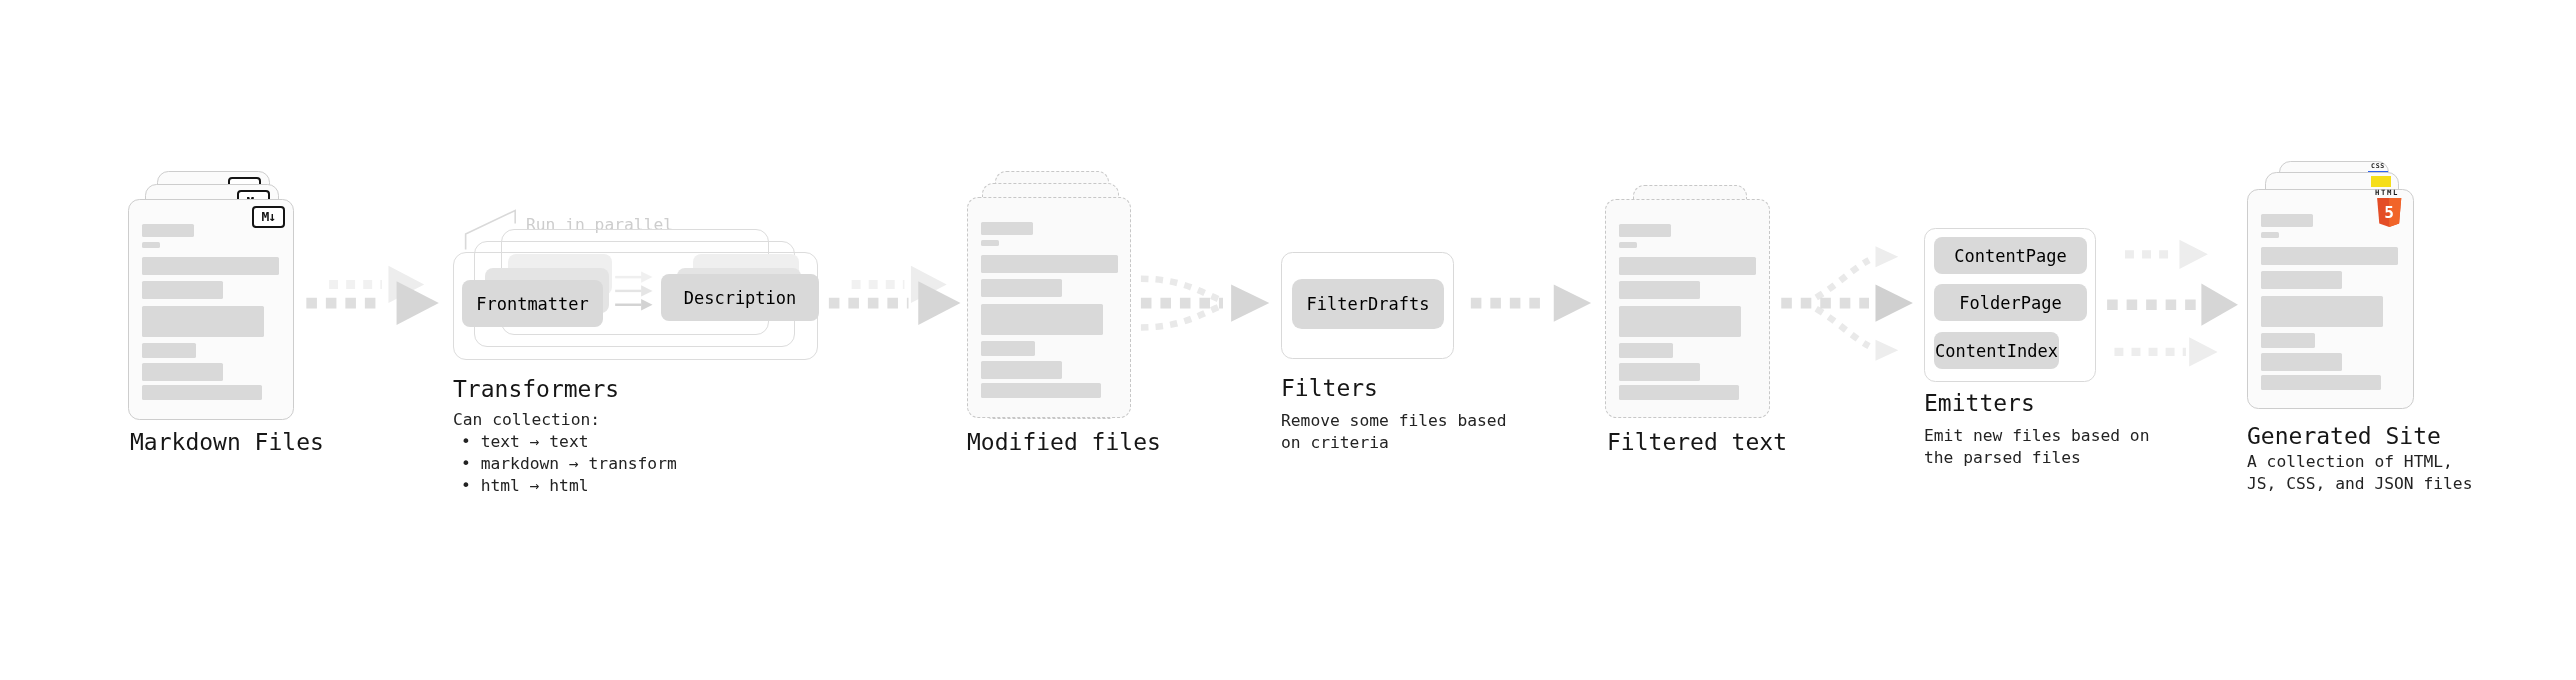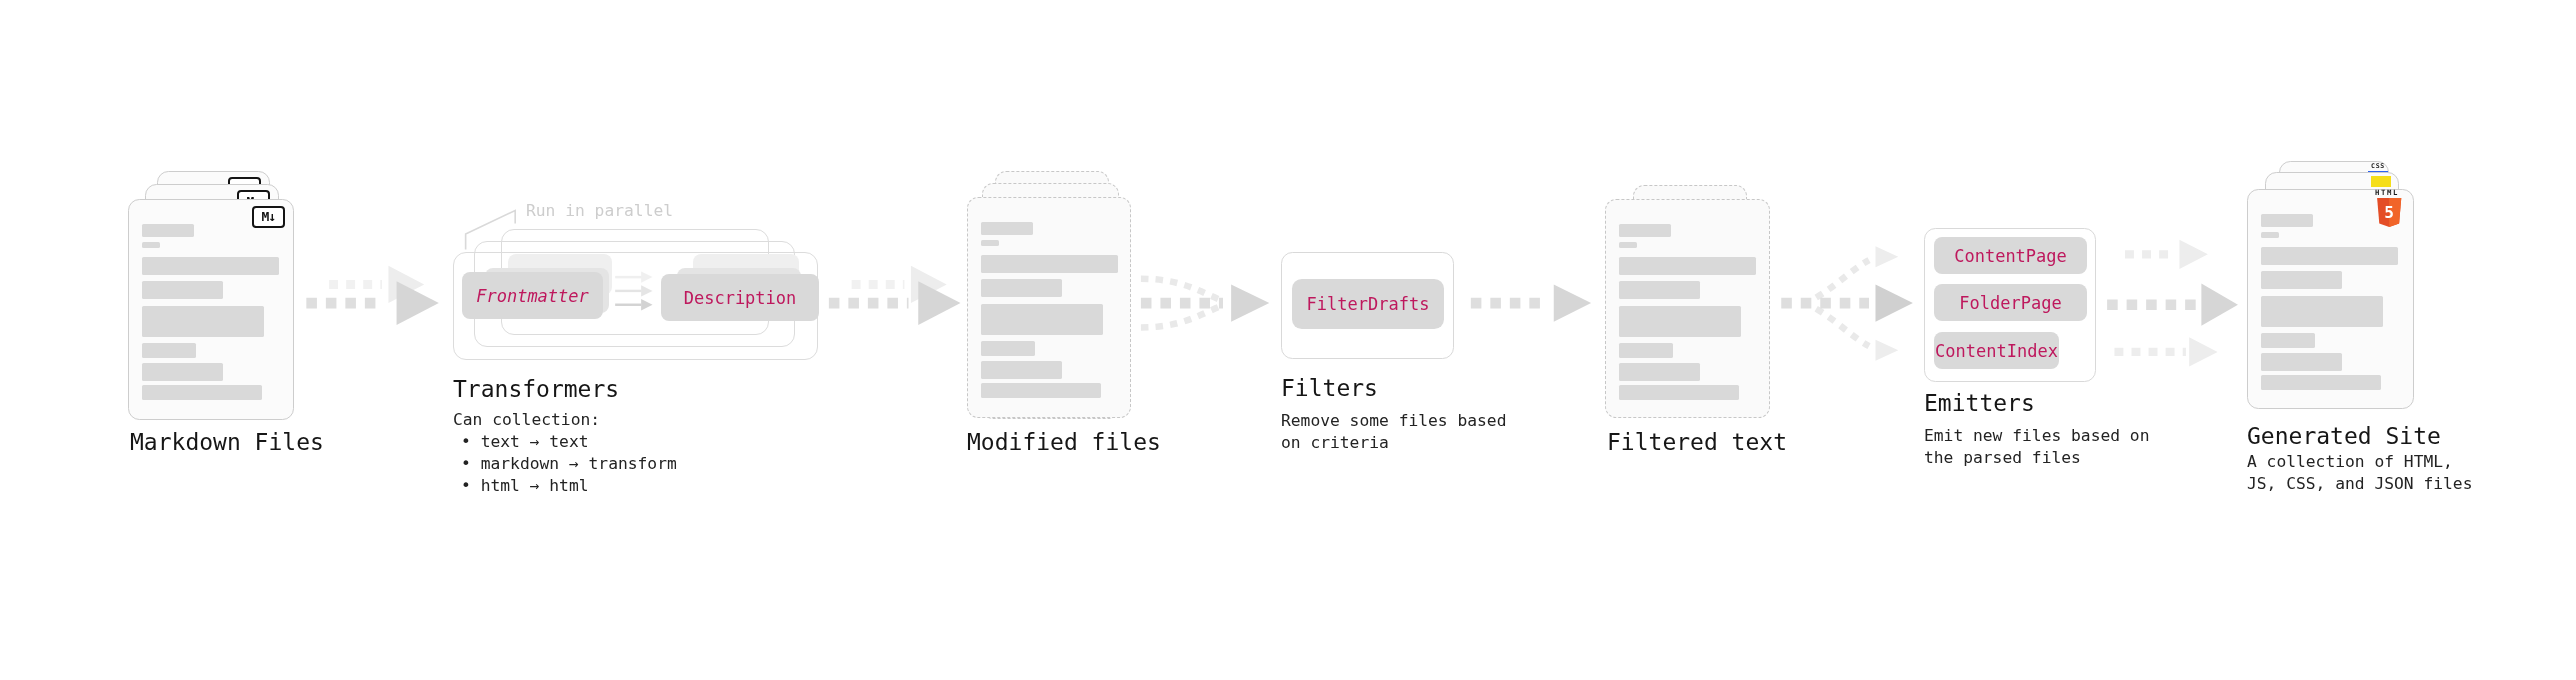--- a/index.html
+++ b/index.html
@@ -19,21 +19,21 @@
   .b7{left:13px;top:163px;width:81px;height:18px;}
   .b8{left:13px;top:185px;width:120px;height:14.6px;}
 
   
   .mdbadge{position:absolute;width:33px;height:22px;background:#fff;border:2.4px solid #141414;border-radius:4.1px;
            box-sizing:border-box;display:flex;align-items:center;justify-content:center;
            font-size:13px;font-weight:bold;color:#141414;letter-spacing:-0.8px;}
 
   
   .pill{position:absolute;background:#d9d9d9;border-radius:8.1px;display:flex;align-items:center;
-        justify-content:center;font-size:17px;color:#be185d;white-space:nowrap;}
+        justify-content:center;font-size:17px;color:#000000;white-space:nowrap;}
   .ghost1{background:#e4e4e4;}
   .ghost2{background:#efefef;}
   .obox{position:absolute;border:1.6px solid #dcdcdc;border-radius:13px;box-sizing:border-box;background:transparent;}
   .wbox{position:absolute;border:1.6px solid #d9d9d9;border-radius:11.4px;box-sizing:border-box;background:#ffffff;}
 
   
   .stage-label{position:absolute;font-size:23px;color:#161616;white-space:nowrap;}
   .desc{position:absolute;font-size:16.3px;line-height:22px;color:#232323;white-space:nowrap;}
   .desc div{height:22px;}
   .callout-text{position:absolute;font-size:16.3px;color:#cdcdcd;white-space:nowrap;}
@@ -79,30 +79,30 @@
         <div class="bar b4"></div>
         <div class="bar b5"></div>
         <div class="bar b6"></div>
         <div class="bar b7"></div>
         <div class="bar b8"></div>
       </div>
     </div>
   </div>
   <div class="stage-label" style="left:130px;top:429px;">Markdown Files</div>
 
-  <div class="callout-text" style="left:526px;top:201px;text-align:right;">Run in parallel</div>
+  <div class="callout-text" style="left:526px;top:215px;text-align:right;">Run in parallel</div>
   <div>
     <div class="obox" style="left:501px;top:229px;width:268px;height:106px;"></div>
     <div class="obox" style="left:474px;top:241px;width:321px;height:106px;"></div>
     <div class="obox" style="left:453px;top:252px;width:365px;height:108px;"></div>
     <div class="pill ghost2" style="left:508px;top:254px;width:104px;height:41px;"></div>
     <div class="pill ghost2" style="left:693px;top:254px;width:106px;height:41px;"></div>
     <div class="pill ghost1" style="left:485px;top:268px;width:124px;height:45px;"></div>
     <div class="pill ghost1" style="left:677px;top:268px;width:124px;height:45px;"></div>
-    <div class="pill" style="left:462px;top:272px;width:141px;height:47px;font-style:italic;">Frontmatter</div>
+    <div class="pill" style="left:462px;top:280px;width:141px;height:47px;">Frontmatter</div>
     <div class="pill" style="left:661px;top:274px;width:158px;height:47px;">Description</div>
   </div>
   <div class="stage-label" style="left:453px;top:376px;">Transformers</div>
   <div class="desc" style="left:453px;top:409px;">
     <div>Can collection:</div>
     <div style="padding-left:8.1px;">• text → text</div>
     <div style="padding-left:8.1px;">• markdown → transform</div>
     <div style="padding-left:8.1px;">• html → html</div>
   </div>
 

